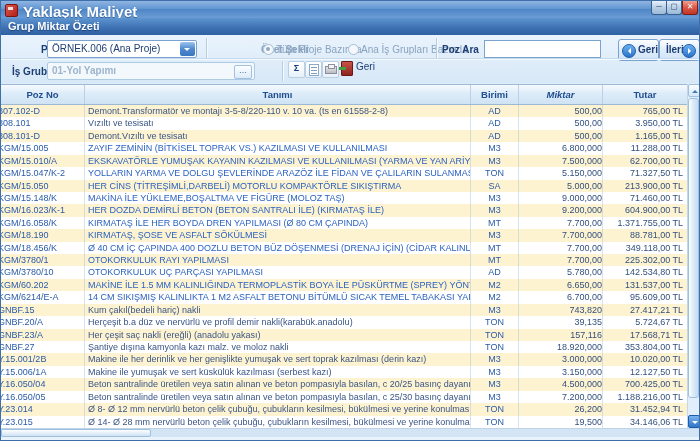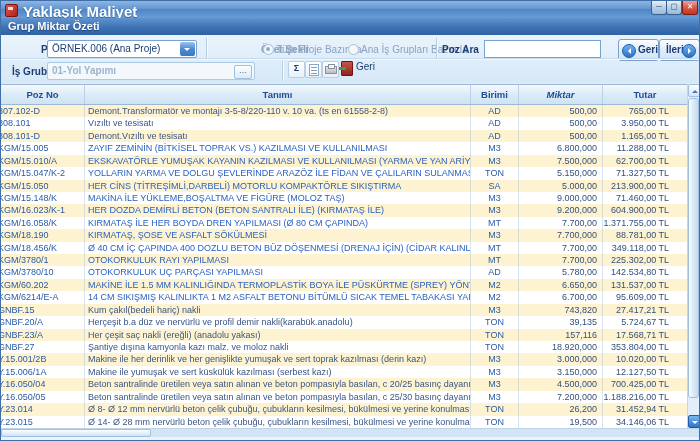--- a/index.html
+++ b/index.html
@@ -68,22 +68,22 @@
     text-align:center;line-height:19px;overflow:hidden;white-space:nowrap;}
   #grid-body{display:flex;flex-direction:column;height:323px;}
   .row{display:flex;flex:1;min-height:0;}
   .row.odd{background:#fdf3d1;}
   .row.even{background:#ffffff;}
   .cell{box-sizing:border-box;border-right:1px solid rgba(155,185,215,.40);font-size:9px;line-height:12.3px;
     white-space:nowrap;overflow:hidden;}
   .c-poz{width:84px;padding-left:0;text-indent:-3px;color:#2a5ba8;}
   .c-tanim{width:386px;padding-left:3px;}
   .c-birim{width:48px;text-align:center;color:#2a5ba8;}
-  .c-miktar{width:84px;text-align:right;padding-right:5px;color:#33507c;}
-  .c-tutar{width:86px;text-align:right;padding-right:20px;color:#33507c;border-right:none;}
+  .c-miktar{width:84px;text-align:right;color:#33507c;}
+  .c-tutar{width:86px;text-align:right;padding-right:6px;color:#33507c;border-right:none;}
   .t-upper{color:#2b62c0;}
   .t-mixed{color:#3a5585;}
 
   
   #vscroll{position:absolute;right:0;top:83px;width:12px;height:344px;background:#e2eef9;border-left:1px solid #c2d7ea;box-sizing:border-box;}
   .sbtn{position:absolute;left:0;width:12px;height:13px;background:linear-gradient(#fdfeff,#d4e6f6);border:1px solid #9fc0de;box-sizing:border-box;border-radius:2px;}
   .sbtn:after{content:"";position:absolute;left:3px;border:3px solid transparent;}
   #vs-up{top:0;} #vs-up:after{top:2px;border-bottom-color:#4a7ab0;}
   #vs-down{bottom:0;background:linear-gradient(#7ab4f0,#2f74c8);border-color:#1d5ca8;}
   #vs-down:after{top:5px;border-top-color:#fff;}

